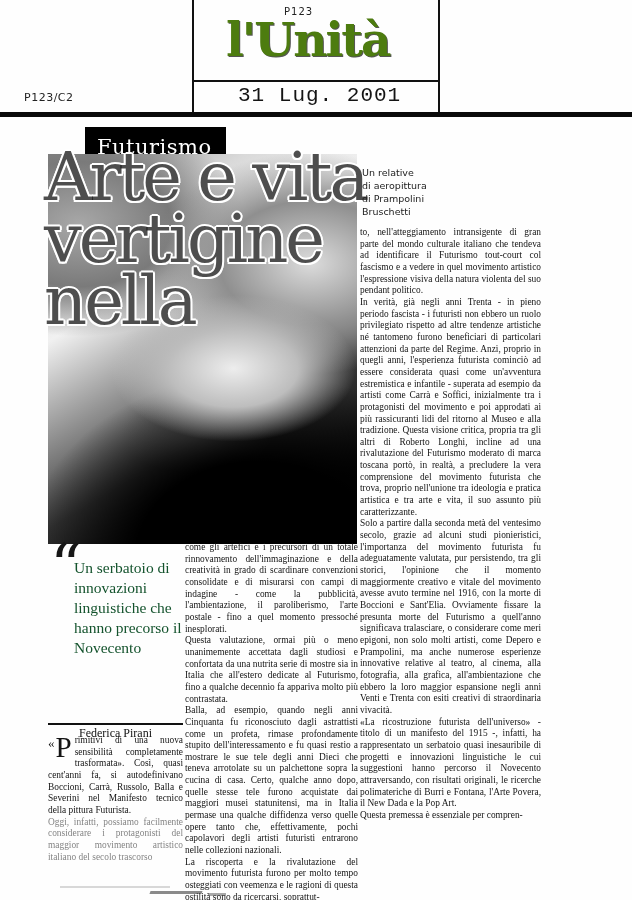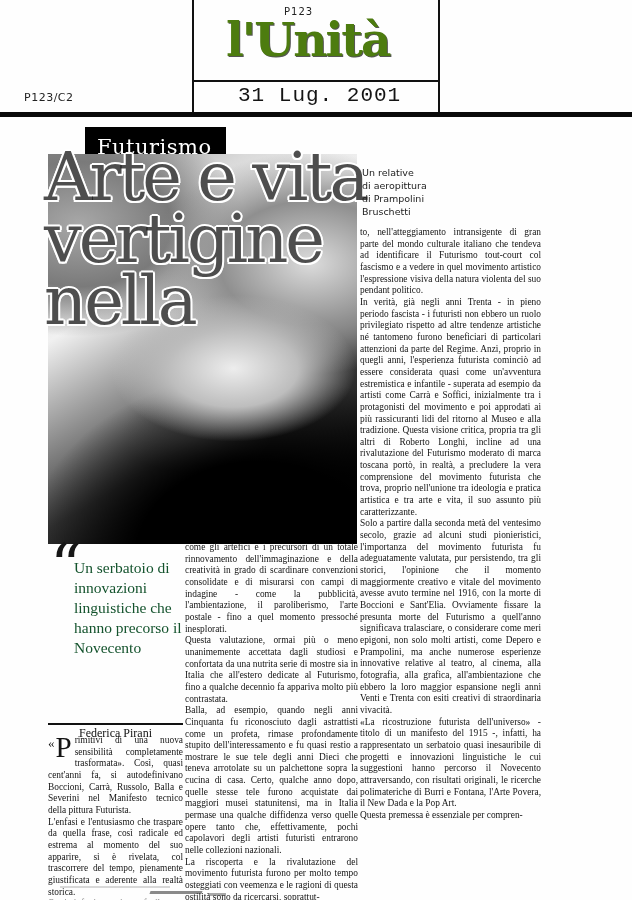--- a/index.html
+++ b/index.html
@@ -96,21 +96,20 @@
     <div>Bruschetti</div>
   </div>
 
   <div class="quote-mark">“</div>
   <div class="quote-text">Un serbatoio di innovazioni linguistiche che hanno precorso il Novecento</div>
   <div class="byline">Federica Pirani</div>
   <div class="quote-rule"></div>
 
   <div class="col col-left">
     <p><span class="lead-in">«</span><span class="drop-cap">P</span><span>rimitivi di una nuova sensibilità completamente trasformata». Così, quasi cent'anni fa, si autodefinivano Boccioni, Carrà, Russolo, Balla e Severini nel Manifesto tecnico della pittura Futurista.</span></p>
-    <p>L'enfasi e l'entusiasmo che traspare da quella frase, così radicale ed estrema al momento del suo apparire, si è rivelata, col trascorrere del tempo, pienamente giustificata e aderente alla realtà storica.</p>
     <p class="fade">Oggi, infatti, possiamo facilmente considerare i protagonisti del maggior movimento artistico italiano del secolo trascorso</p>
   </div>
 
   <div class="col col-mid">
     <p>come gli artefici e i precursori di un totale rinnovamento dell'immaginazione e della creatività in grado di scardinare convenzioni consolidate e di misurarsi con campi di indagine - come la pubblicità, l'ambientazione, il paroliberismo, l'arte postale - fino a quel momento pressoché inesplorati.</p>
     <p>Questa valutazione, ormai più o meno unanimemente accettata dagli studiosi e confortata da una nutrita serie di mostre sia in Italia che all'estero dedicate al Futurismo, fino a qualche decennio fa appariva molto più contrastata.</p>
     <p>Balla, ad esempio, quando negli anni Cinquanta fu riconosciuto dagli astrattisti come un profeta, rimase profondamente stupito dell'interessamento e fu quasi restio a mostrare le sue tele degli anni Dieci che teneva arrotolate su un palchettone sopra la cucina di casa. Certo, qualche anno dopo, quelle stesse tele furono acquistate dai maggiori musei statunitensi, ma in Italia permase una qualche diffidenza verso quelle opere tanto che, effettivamente, pochi capolavori degli artisti futuristi entrarono nelle collezioni nazionali.</p>
     <p>La riscoperta e la rivalutazione del movimento futurista furono per molto tempo osteggiati con veemenza e le ragioni di questa ostilità sono da ricercarsi, soprattut-</p>
 
   </div>

